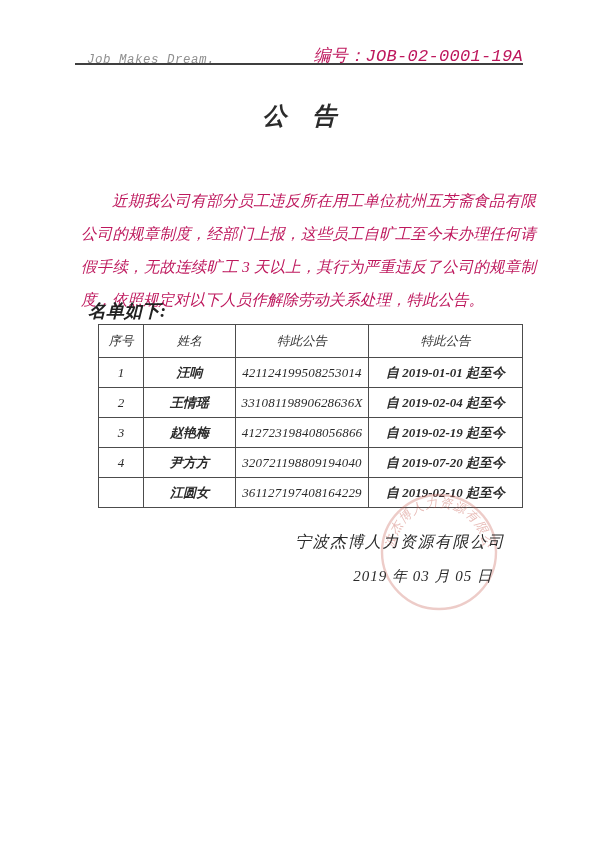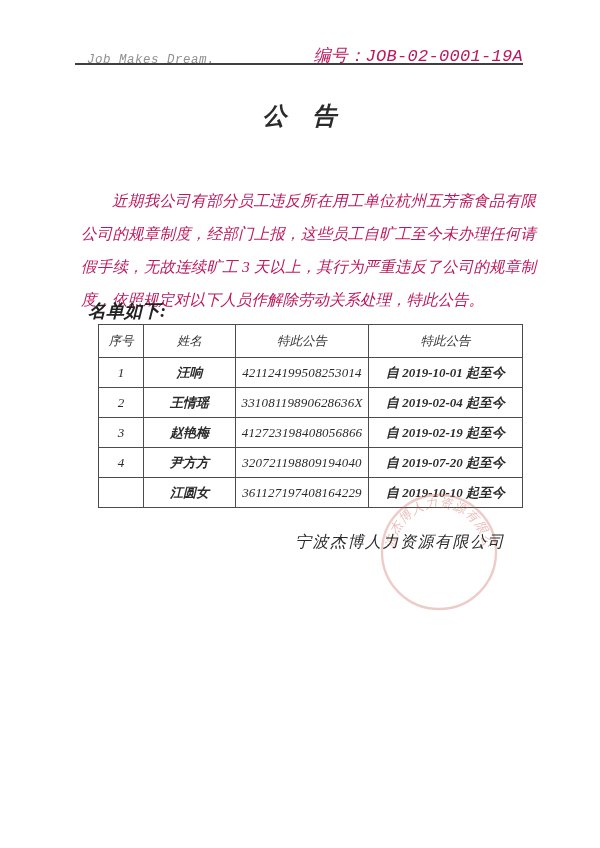--- a/index.html
+++ b/index.html
@@ -97,21 +97,21 @@
         <th>姓名</th>
         <th>特此公告</th>
         <th>特此公告</th>
       </tr>
     </thead>
     <tbody>
       <tr>
         <td>1</td>
         <td class="cell-name">汪响</td>
         <td class="cell-id">421124199508253014</td>
-        <td class="cell-date">自 2019-10-01 起至今</td>
+        <td class="cell-date">自 2019-01-01 起至今</td>
       </tr>
       <tr>
         <td>2</td>
         <td class="cell-name">王情瑶</td>
         <td class="cell-id">33108119890628636X</td>
         <td class="cell-date">自 2019-02-04 起至今</td>
       </tr>
       <tr>
         <td>3</td>
         <td class="cell-name">赵艳梅</td>
@@ -121,32 +121,33 @@
       <tr>
         <td>4</td>
         <td class="cell-name">尹方方</td>
         <td class="cell-id">320721198809194040</td>
         <td class="cell-date">自 2019-07-20 起至今</td>
       </tr>
       <tr>
         <td></td>
         <td class="cell-name">江圆女</td>
         <td class="cell-id">361127197408164229</td>
-        <td class="cell-date">自 2019-10-10 起至今</td>
+        <td class="cell-date">自 2019-02-10 起至今</td>
       </tr>
     </tbody>
   </table>
 
   <svg class="stamp" width="126" height="126" viewBox="0 0 126 126">
     <circle cx="63" cy="63" r="57" fill="none" stroke="#c4554a" stroke-width="2.4" opacity="0.55"></circle>
     <defs>
       <path id="arcTop" d="M 18,63 A 45,45 0 0 1 108,63"></path>
     </defs>
     <text font-size="12.5" fill="#c4554a" opacity="0.7" font-family="Liberation Serif, DejaVu Serif, serif" letter-spacing="1">
       <textPath href="#arcTop" startOffset="50%" text-anchor="middle">宁波杰博人力资源有限公司</textPath>
     </text>
   </svg>
 
   <div class="signature">
     <div class="company-name">宁波杰博人力资源有限公司</div>
+    <div class="sign-date">2019 年 03 月 05 日</div>
   </div>
 
 </div>
 
 </body></html>

